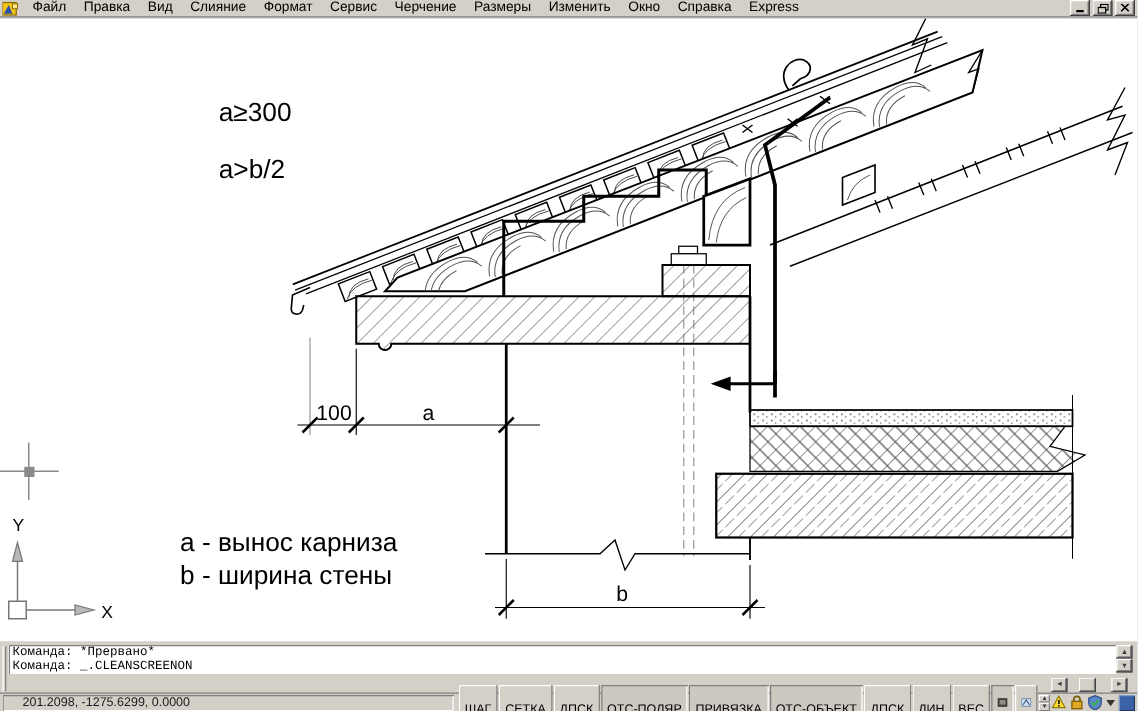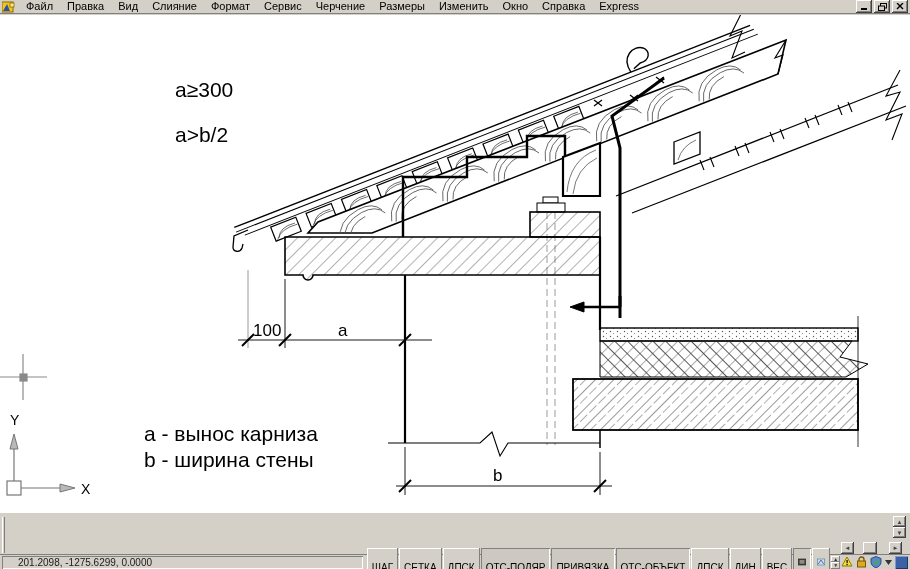--- a/index.html
+++ b/index.html
@@ -267,20 +267,22 @@
     <line x1="21" y1="488" x2="60" y2="488" stroke-width="1.2"></line>
     <polygon points="60,484 60,492 75,488" fill="#b9b9b9" stroke-width="1"></polygon>
   </g>
   <text x="10" y="425" font-size="14" fill="#777" stroke="none">Y</text>
   <text x="81" y="494" font-size="14" fill="#777" stroke="none">X</text>
 </svg>
 </div>
 
 <div class="cmd-dock">
   <div class="cmd-grip"></div>
+  <div class="cmd-hist sunken-light"><span>Команда: *Прервано*</span>
+<span>Команда: _.CLEANSCREENON</span></div>
   <div class="cmd-vscroll">
     <div class="scr-btn raised">▲</div>
     <div class="scr-btn raised">▼</div>
   </div>
   <div class="cmd-hscroll">
     <div class="hs-btn raised">◄</div>
     <div class="hs-thumb raised"></div>
     <div class="hs-btn raised" style="margin-left:12px;">►</div>
   </div>
 </div>

